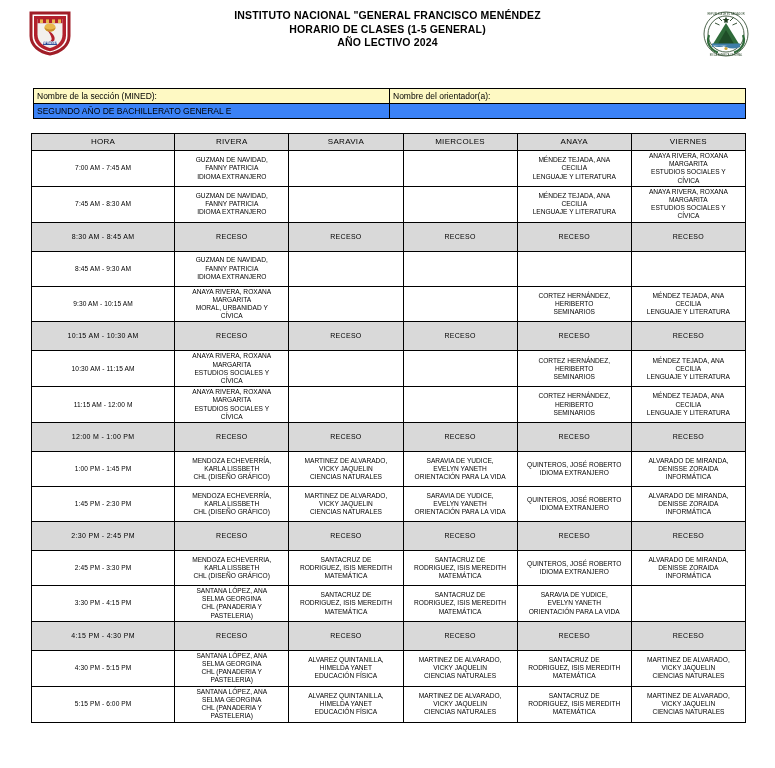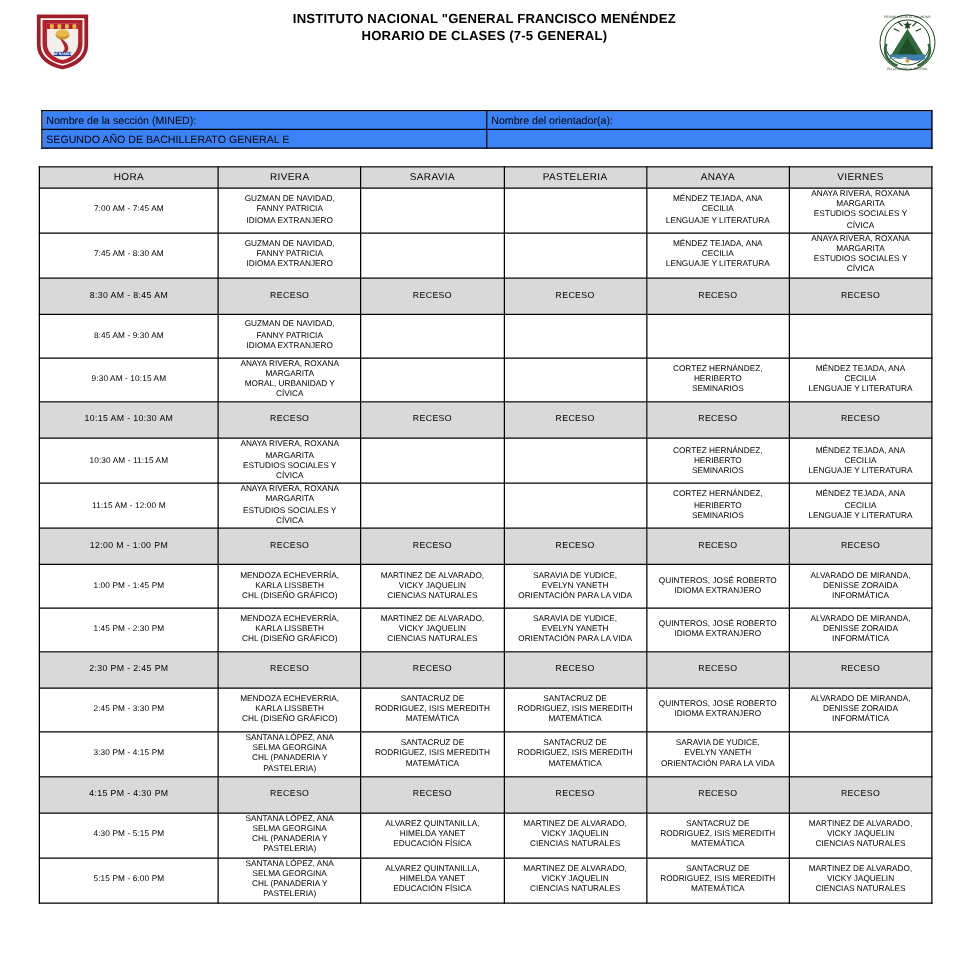--- a/index.html
+++ b/index.html
@@ -68,21 +68,21 @@
     font-size: 8.5px;
   }
   .info-table td {
     border: 1px solid #000000;
     height: 12px;
     padding: 1px 3px;
     vertical-align: middle;
     line-height: 11px;
   }
   .info-table .hdr-cell {
-    background: #3b82f6;
+    background: #fef9c3;
   }
   .info-table .val-cell {
     background: #3b82f6;
   }
 
   
   .schedule-wrap {
     margin: 14px 0 0 31px;
     width: 749px;
   }
@@ -150,21 +150,22 @@
         <ellipse cx="22" cy="17.5" rx="5.6" ry="4.2" fill="#e8b84b"></ellipse>
         <path d="M16.4 17.8 q5.6 3.6 11.2 0 q-1 3.6 -5.6 3.8 q-4.6 -0.2 -5.6 -3.8 Z" fill="#c98f2a"></path>
         <path d="M20 21 q4 1 6 5 q1.6 3.4 -0.6 5.6 q-2.2 2 -5.2 0.6 q2.8 -0.6 3.4 -2.6 q0.6 -2.4 -3.6 -8.6 Z" fill="#b2202c"></path>
         <rect x="15" y="31.5" width="14" height="3.4" fill="#1d3f8f"></rect>
         <text x="22" y="34.3" font-family="'Liberation Sans', sans-serif" font-size="3" fill="#ffffff" text-anchor="middle" font-weight="bold">INFRAMEN</text>
       </svg>
     </div>
 
     <div class="title-block">
       <div>INSTITUTO NACIONAL "GENERAL FRANCISCO MENÉNDEZ</div>
-      <div>HORARIO DE CLASES (7-5 GENERAL)</div>
+      <div>HORARIO DE CLASES (1-5 GENERAL)</div>
+      <div>AÑO LECTIVO 2024</div>
     </div>
 
     <div class="crest-right">
       <svg viewBox="0 0 50 48" width="50" height="48" aria-hidden="true">
         <circle cx="25" cy="24" r="22.5" fill="#ffffff"></circle>
         <circle cx="25" cy="24" r="22" fill="none" stroke="#1f3d1f" stroke-width="0.8"></circle>
         <circle cx="25" cy="24" r="18" fill="none" stroke="#1f3d1f" stroke-width="0.8"></circle>
         <g fill="#1f3d1f">
           <path d="M25 6.5 l0.9 2.4 2.5 0.15 -1.95 1.6 0.65 2.45 -2.1 -1.35 -2.1 1.35 0.65 -2.45 -1.95 -1.6 2.5 -0.15 Z"></path>
         </g>
@@ -213,21 +214,21 @@
           <col class="c-day">
         <col class="c-day">
           <col class="c-day">
           <col class="c-day">
       </colgroup>
       <thead>
         <tr id="sched-head">
             <th>HORA</th>
             <th>RIVERA</th>
             <th>SARAVIA</th>
-            <th>PASTELERIA</th>
+            <th>MIERCOLES</th>
             <th>ANAYA</th>
             <th>VIERNES</th>
           </tr>
       </thead>
       <tbody id="sched-body">
           <tr class="class-row">
             <td class="hora">7:00 AM - 7:45 AM</td>
             <td>
               <span class="cell-line">GUZMAN  DE NAVIDAD,</span>
               <span class="cell-line">FANNY PATRICIA</span>

